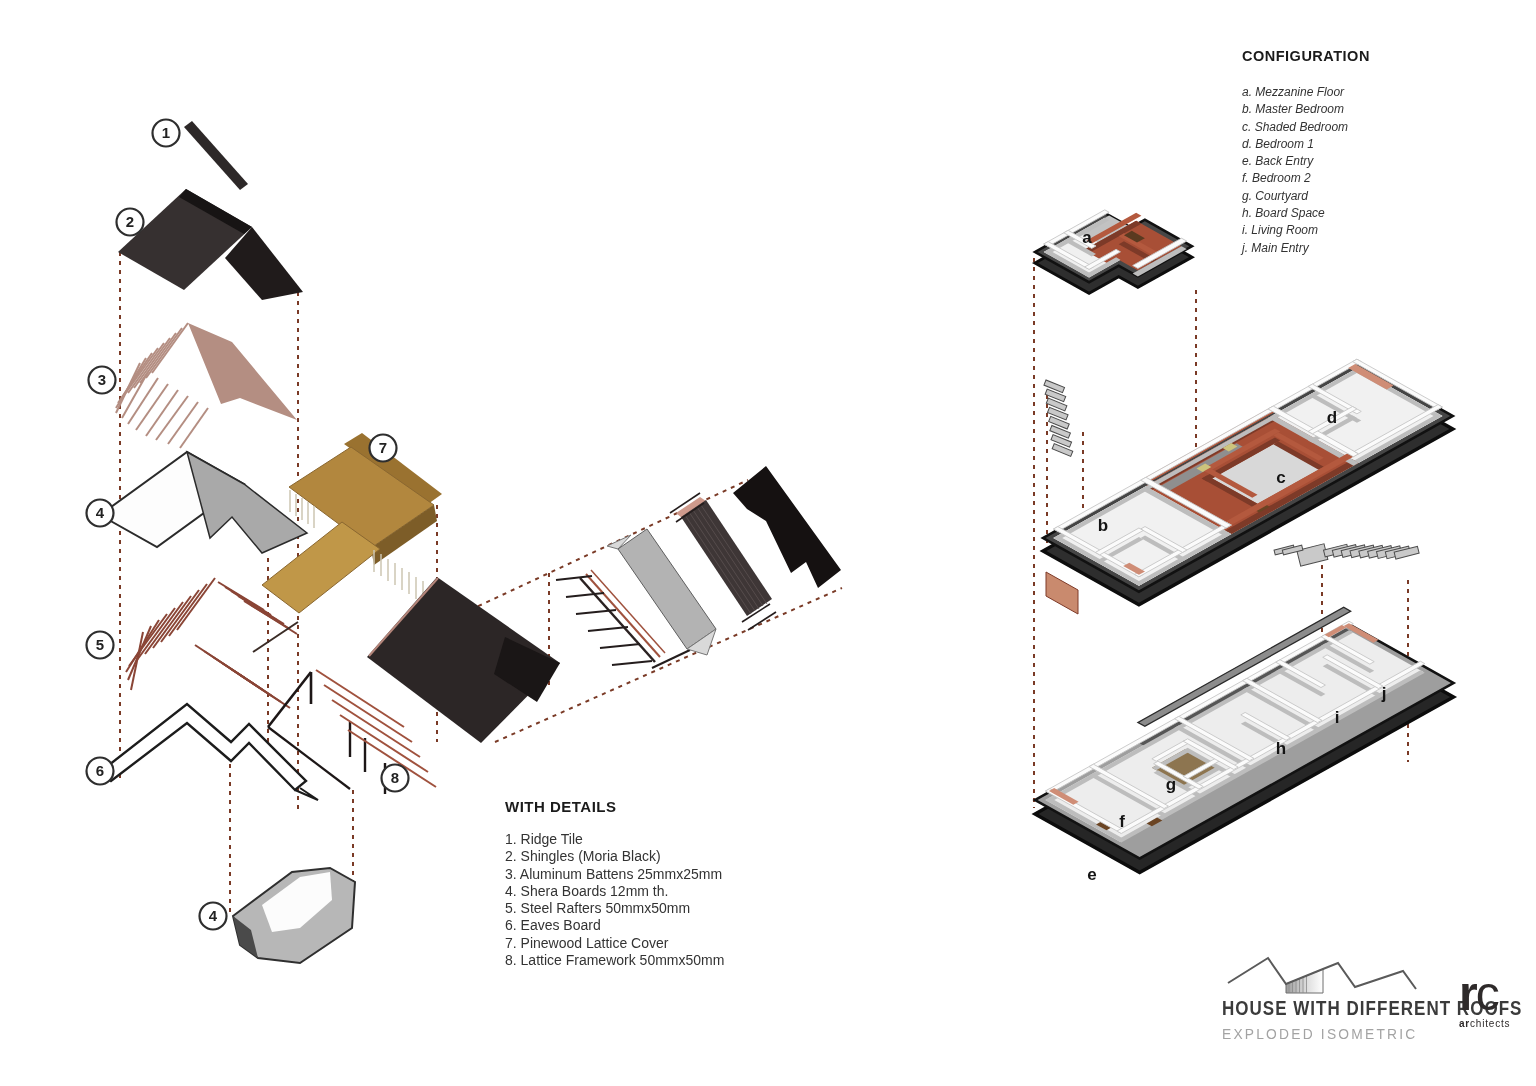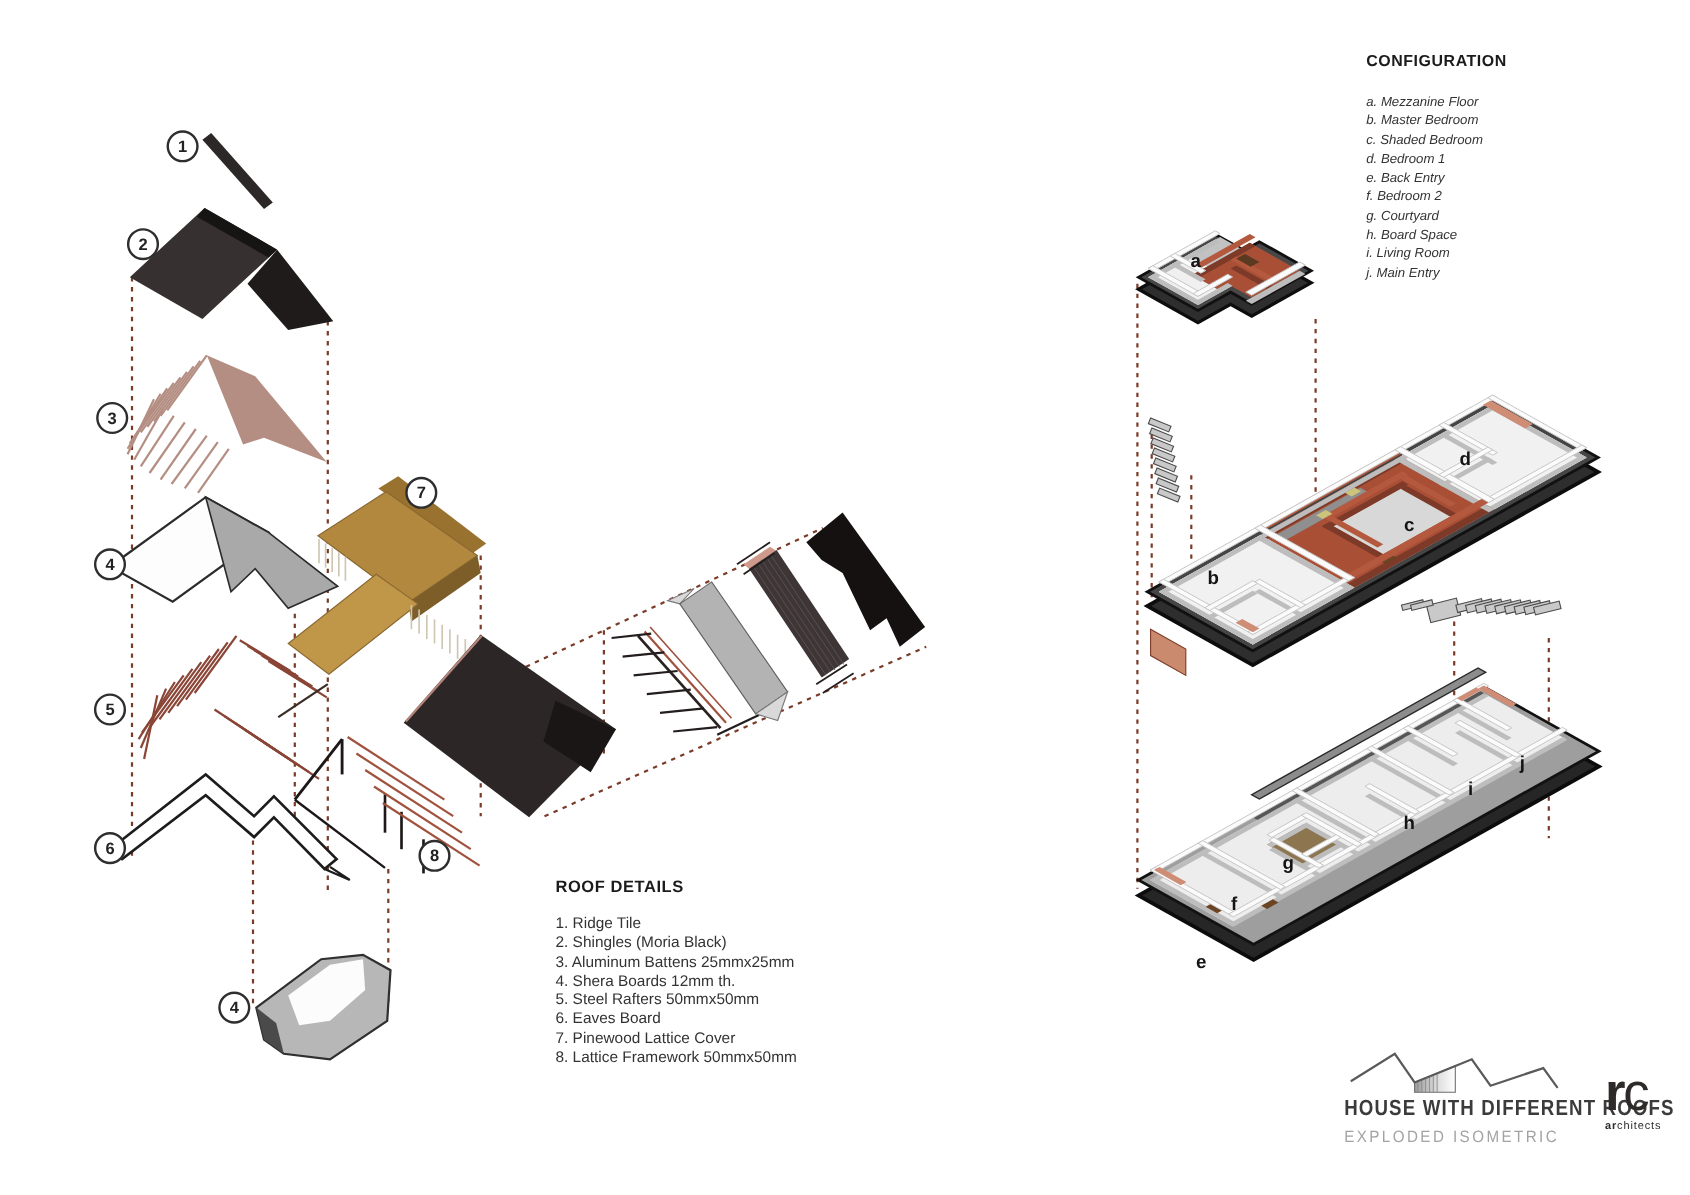--- a/index.html
+++ b/index.html
@@ -506,21 +506,21 @@
     <div class="cfg-item">e. Back Entry</div>
     <div class="cfg-item">f. Bedroom 2</div>
     <div class="cfg-item">g. Courtyard</div>
     <div class="cfg-item">h. Board Space</div>
     <div class="cfg-item">i. Living Room</div>
     <div class="cfg-item">j. Main Entry</div>
   </div>
 </div>
 
 <div class="blk" style="left:505px;top:798px;width:260px;">
-  <div class="rd-title">ROOF DETAILS</div>
+  <div class="rd-title">WITH DETAILS</div>
   <div class="rd-list">
     <div class="rd-item">1. Ridge Tile</div>
     <div class="rd-item">2. Shingles (Moria Black)</div>
     <div class="rd-item">3. Aluminum Battens 25mmx25mm</div>
     <div class="rd-item">4. Shera Boards 12mm th.</div>
     <div class="rd-item">5. Steel Rafters 50mmx50mm</div>
     <div class="rd-item">6. Eaves Board</div>
     <div class="rd-item">7. Pinewood Lattice Cover</div>
     <div class="rd-item">8. Lattice Framework 50mmx50mm</div>
   </div>

